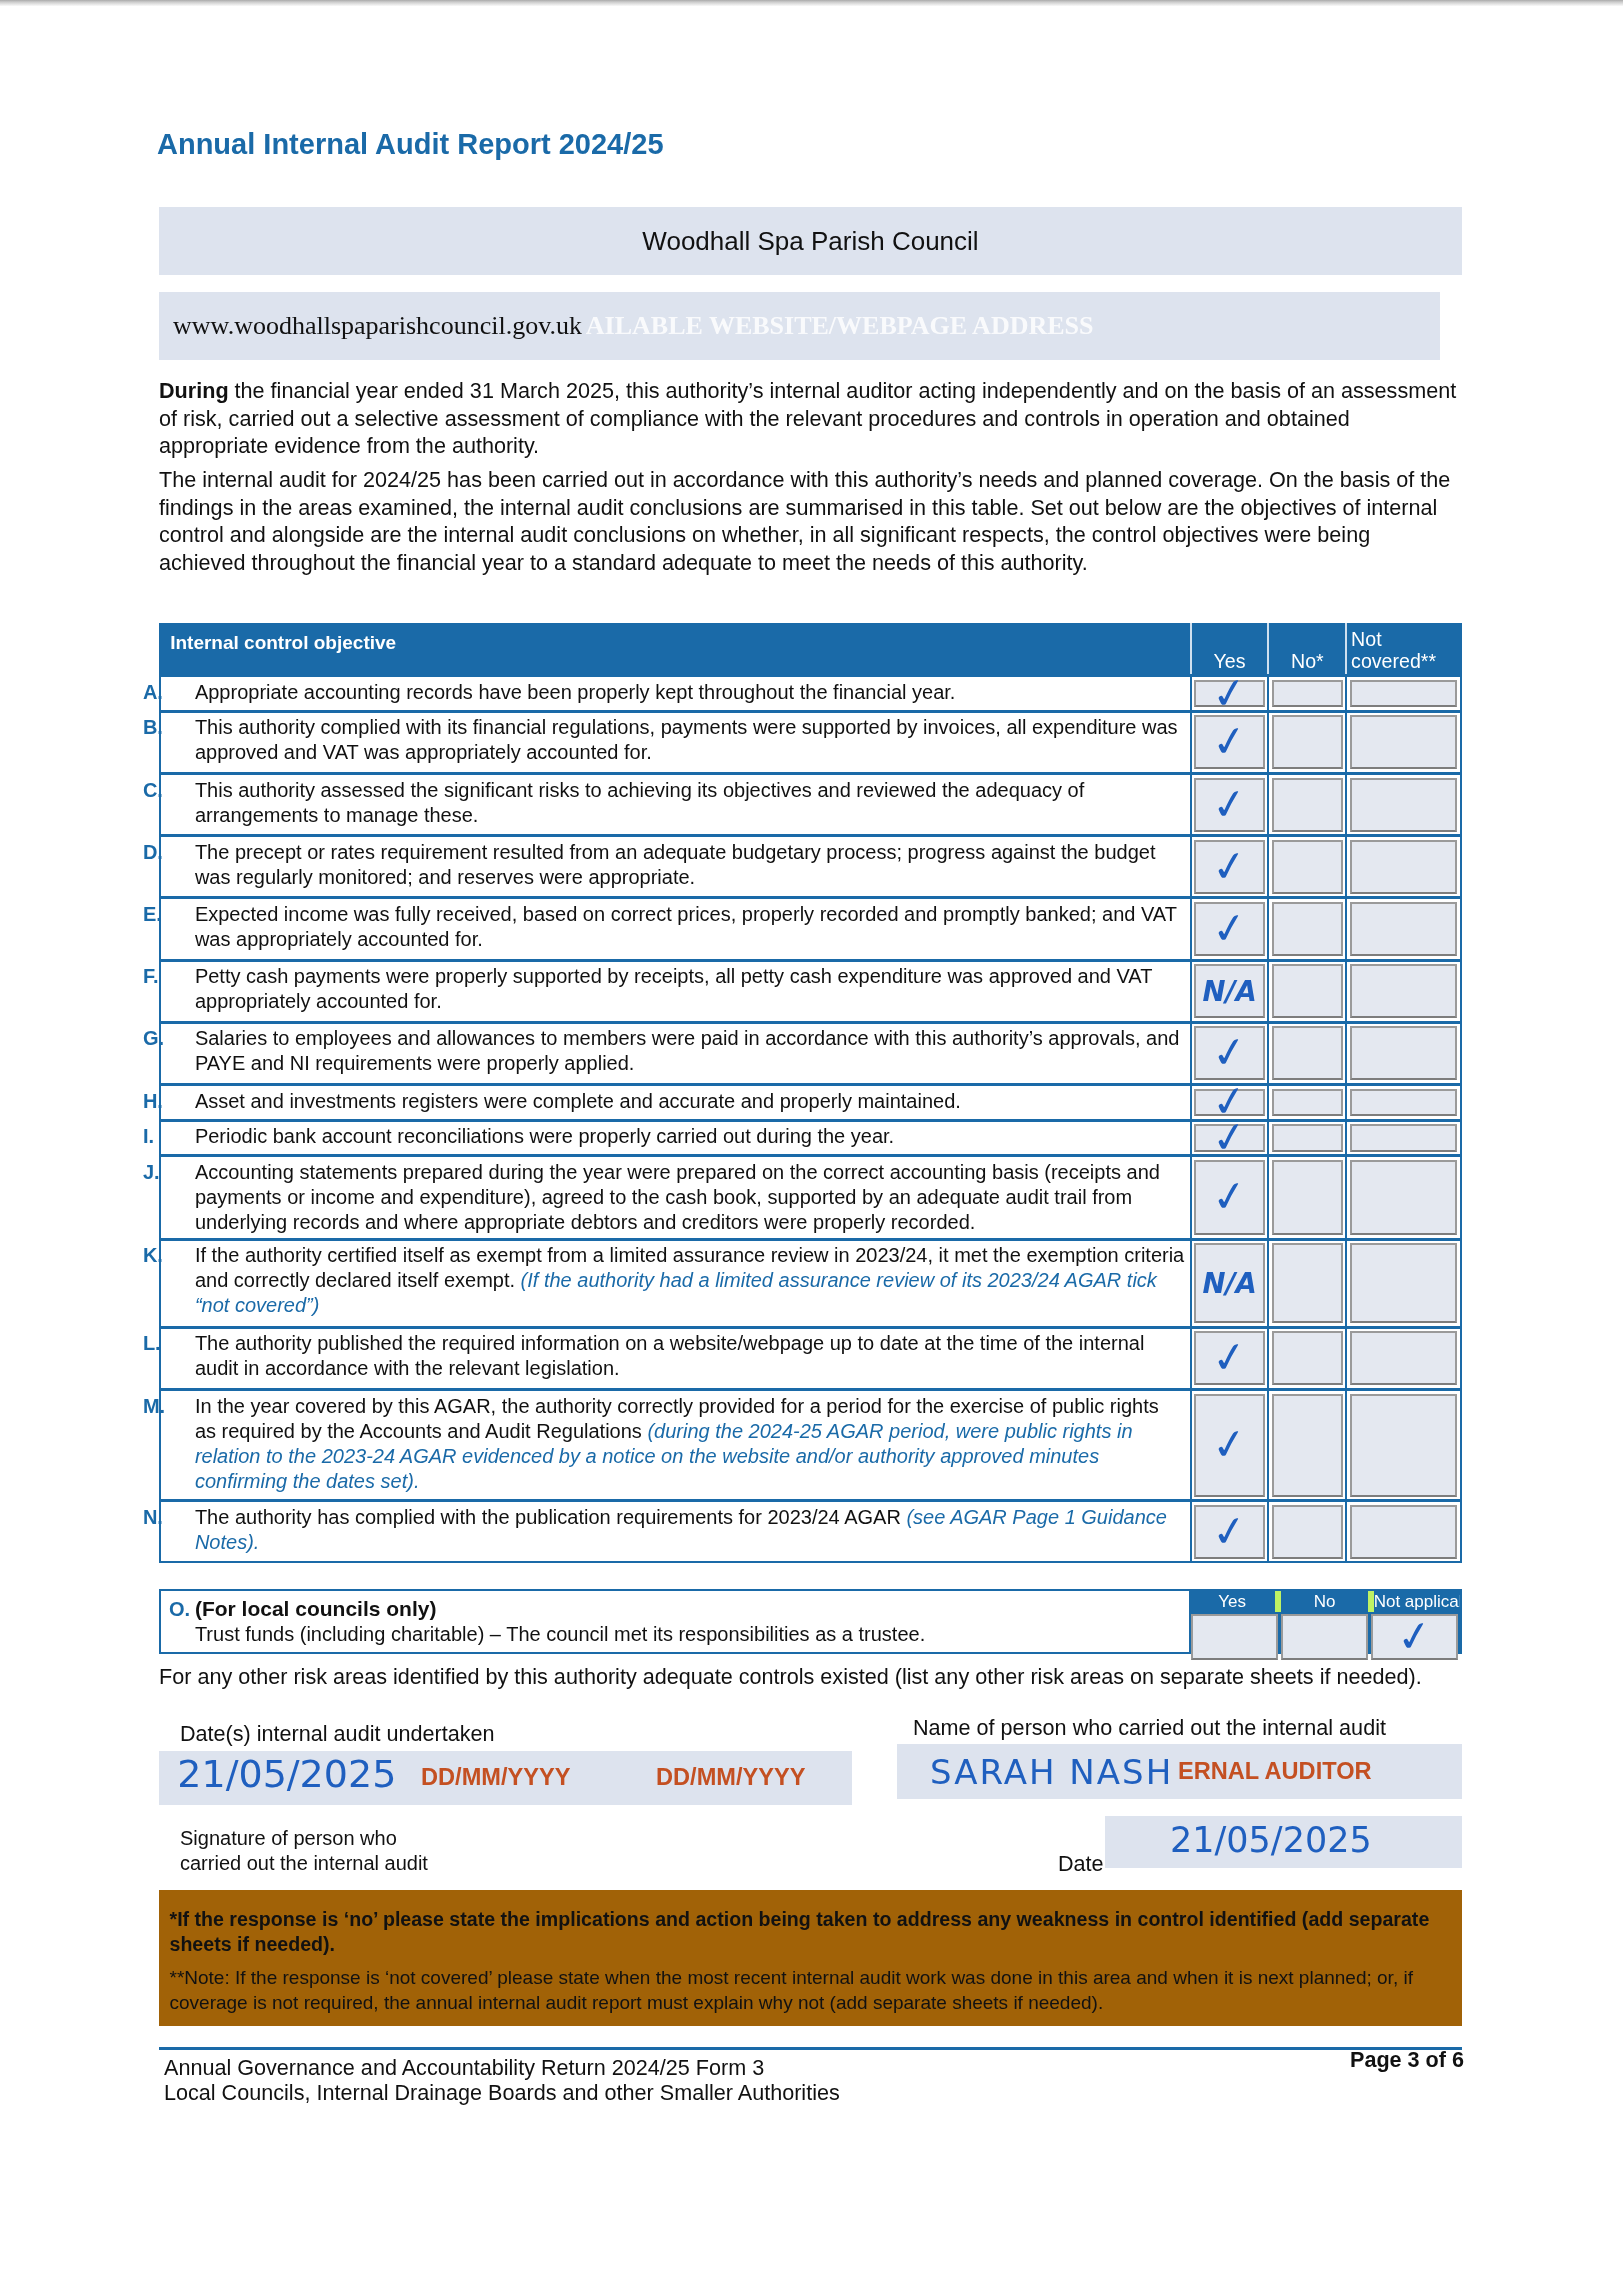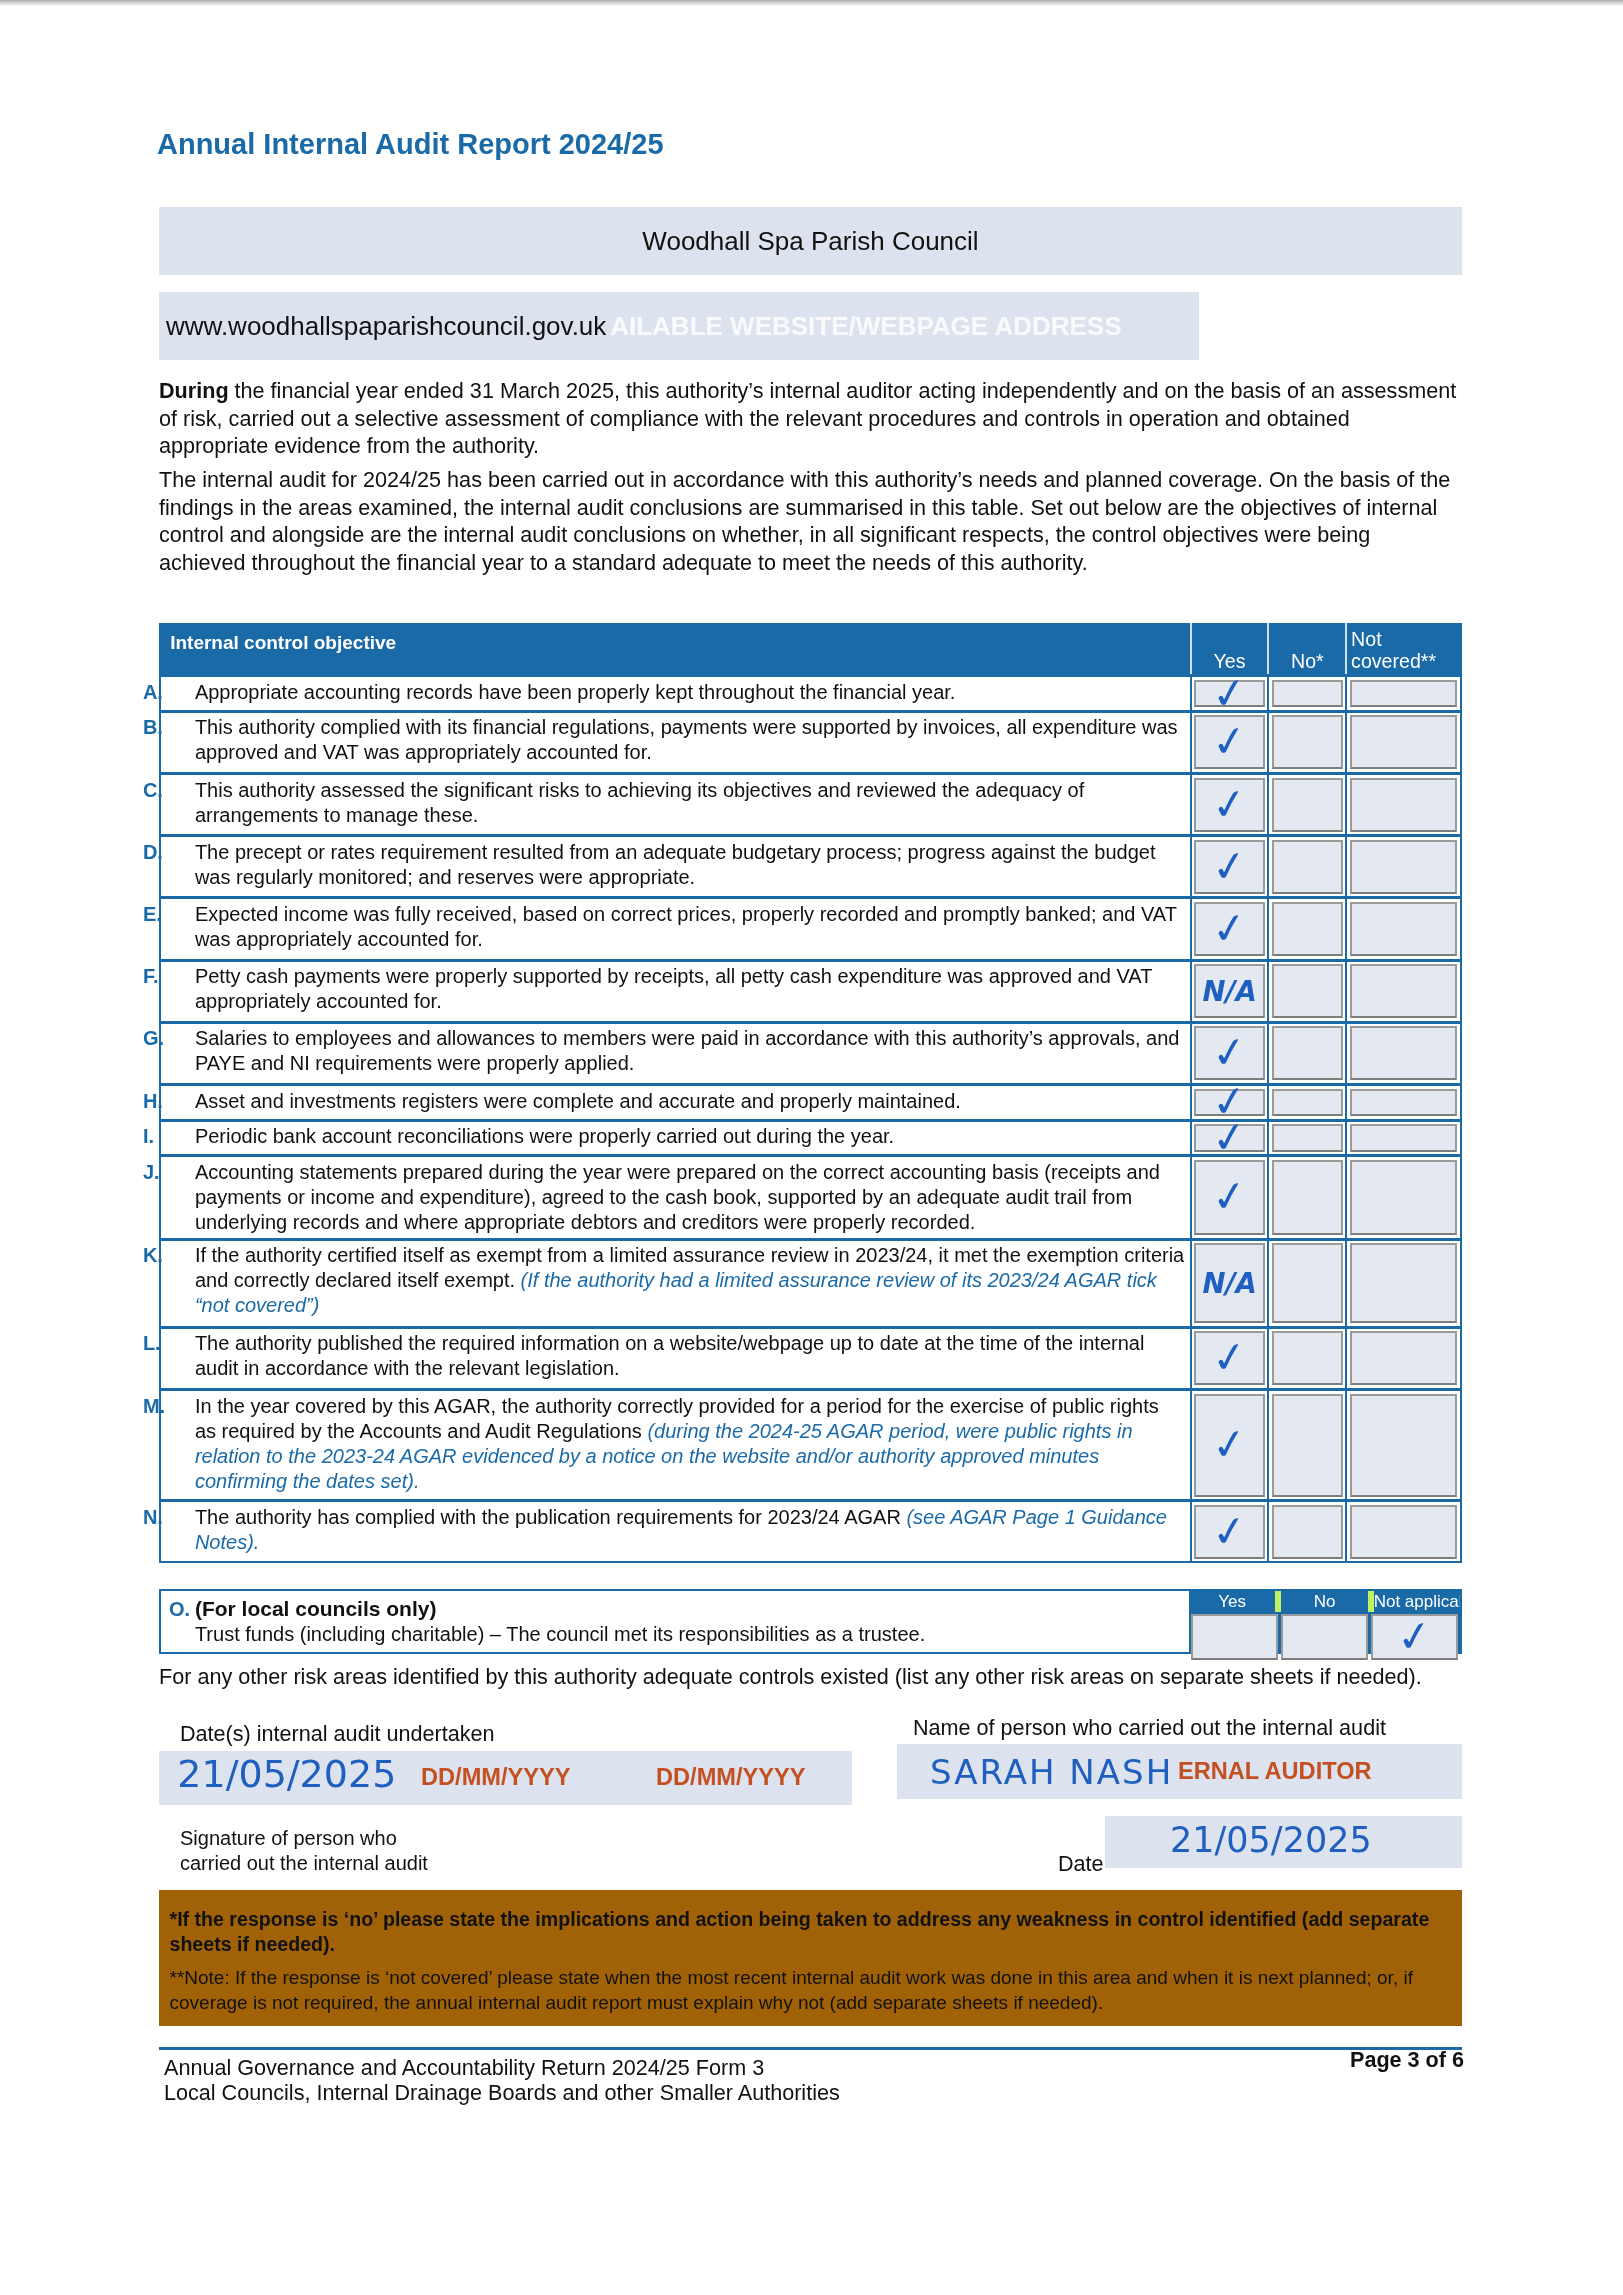--- a/index.html
+++ b/index.html
@@ -6,21 +6,21 @@
   body {
     width: 1623px; height: 2295px; background: #ffffff; position: relative;
     font-family: "Liberation Sans", sans-serif; color: #111;
     overflow: hidden;
   }
   .scan-edge { position: absolute; left: 0; top: 0; width: 1623px; height: 6.5px;
     background: linear-gradient(#555 0, #999 2px, #fff 6.5px); opacity: .5; }
   .title { position: absolute; left: 157px; top: 128px; font-size: 29px; font-weight: bold; color: #1a6aa8; }
   .grey-field { position: absolute; background: #dde3ee; }
   .authority { left: 159px; top: 207px; width: 1303px; height: 68px; display: flex; align-items: center; justify-content: center; font-size: 26px; }
-  .website { left: 159px; top: 292px; width: 1040px; height: 68px; display: flex; align-items: center; padding-left: 7px; box-sizing: border-box; font-size: 26px; }
+  .website { left: 159px; top: 292px; width: 1281px; height: 68px; display: flex; align-items: center; padding-left: 14px; box-sizing: border-box; font-size: 26px; font-family: Liberation Serif, serif; }
   .ghost { color: #ffffff; font-weight: bold; opacity: .85; margin-left: 3.9px; letter-spacing: 0px; }
   .intro { position: absolute; left: 159px; width: 1303px; font-size: 21.6px; line-height: 27.5px; }
   .intro1 { top: 377px; }
   .intro2 { top: 466px; }
 
   table.objectives { position: absolute; left: 159px; top: 623px; width: 1303px; border-collapse: collapse; border: 2.6px solid #1a6aa8; }
   table.objectives th { background: #1a6aa8; color: #fff; font-weight: normal; font-size: 19.6px; vertical-align: bottom; padding: 2.6px 3.9px; }
   table.objectives th.obj-head { text-align: left; font-size: 19px; font-weight: bold; vertical-align: top; padding: 6.5px 9.2px; }
   table.objectives th.col { width: 68px; text-align: center; border-left: 2.6px solid #cfe0ef; line-height: 22px;}
   table.objectives th.col-nc { width: 105px; text-align: left; }

